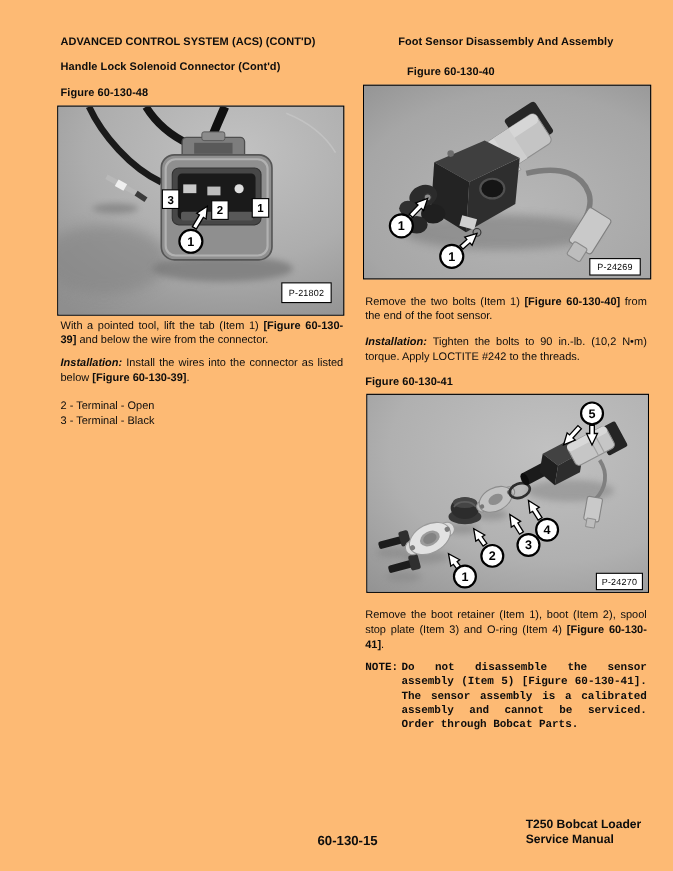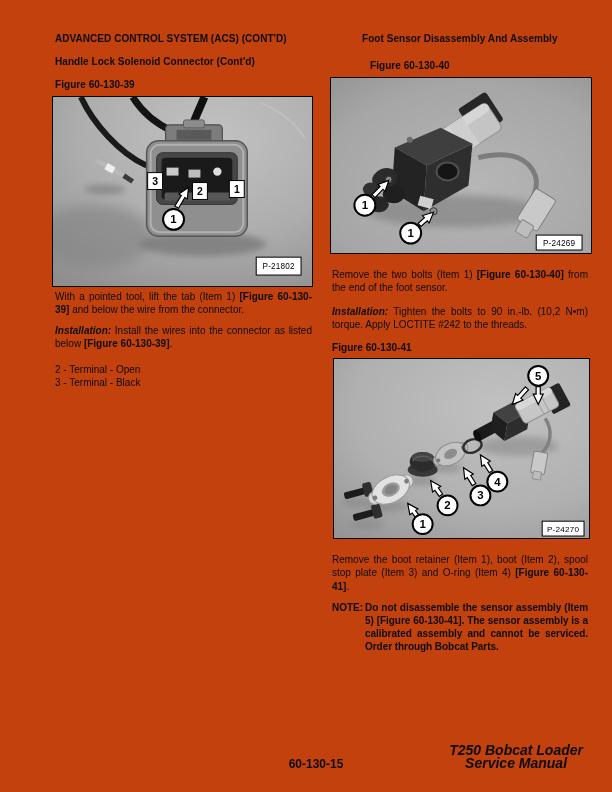--- a/index.html
+++ b/index.html
@@ -4,46 +4,46 @@
 <style>
   html,body { margin:0; padding:0; }
   body {
     width:612px; height:792px;
     background:#ffffff;
     font-family:"Liberation Sans", sans-serif;
     color:#0d0d0d;
     position:relative;
     overflow:hidden;
   }
-  .page { position:absolute; inset:0; background:#c2410c; }
+  .page { position:absolute; inset:0; background:#fdba74; }
   .hd { position:absolute; font-size:10px; font-weight:bold; white-space:nowrap; letter-spacing:0.05px; }
   .para { position:absolute; font-size:10px; line-height:13.4px; text-align:justify; text-justify:inter-word; }
   .para .lead { font-weight:bold; font-style:italic; }
   .para b { font-weight:bold; }
   .tlist { position:absolute; font-size:10px; line-height:13px; }
   .photo { position:absolute; border:1px solid #000; box-sizing:border-box; background:#aaa; }
   .photo svg { display:block; width:100%; height:100%; }
-  .note { position:absolute; display:flex; font-size:10px; font-weight:bold; line-height:13px; }
+  .note { position:absolute; display:flex; font-size:10px; font-weight:bold; line-height:13px;font-family:Liberation Mono, monospace; }
   .note .nlabel { width:33px; flex:0 0 33px; }
   .note .ntext { flex:1; text-align:justify; letter-spacing:-0.05px; }
-  .footer-right { position:absolute; right:29px; top:744px; font-size:14px; font-weight:bold; line-height:13px; text-align:center;font-style:italic; }
+  .footer-right { position:absolute; right:29px; top:744px; font-size:11px; font-weight:bold; line-height:13px; text-align:left; }
   .footer-page { position:absolute; left:55px; width:522px; top:757px; font-size:12px; font-weight:bold; text-align:center; }
   svg text { font-family:"Liberation Sans", sans-serif; fill:#000; }
   svg .cnum { font-size:11.5px; font-weight:bold; text-anchor:middle; }
   svg .snum { font-size:10.5px; font-weight:bold; text-anchor:middle; }
   svg .pid  { font-size:8.2px; text-anchor:middle; letter-spacing:0.2px; }
 </style>
 </head>
 <body>
 
 <div class="page">
 
   <div class="hd" style="left:55px; top:33px;">ADVANCED CONTROL SYSTEM (ACS) (CONT'D)</div>
   <div class="hd" style="left:55px; top:56px;">Handle Lock Solenoid Connector (Cont'd)</div>
-  <div class="hd" style="left:55px; top:79px;">Figure 60-130-39</div>
+  <div class="hd" style="left:55px; top:79px;">Figure 60-130-48</div>
 
   <div class="photo" style="left:52px; top:96px; width:261px; height:191px;">
     <svg viewBox="0 0 260 190" preserveAspectRatio="none">
       <defs>
         <radialGradient id="bg1" cx="62%" cy="22%" r="95%">
           <stop offset="0%" stop-color="#c2c2c2"></stop>
             <stop offset="55%" stop-color="#adadad"></stop>
             <stop offset="100%" stop-color="#8e8e8e"></stop>
         </radialGradient>
         <filter id="bl3" x="-50%" y="-50%" width="200%" height="200%">

